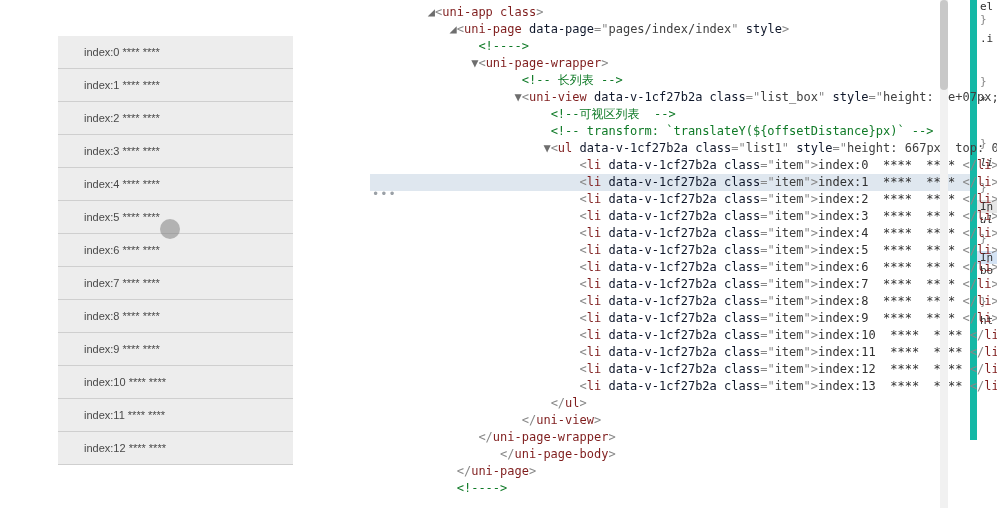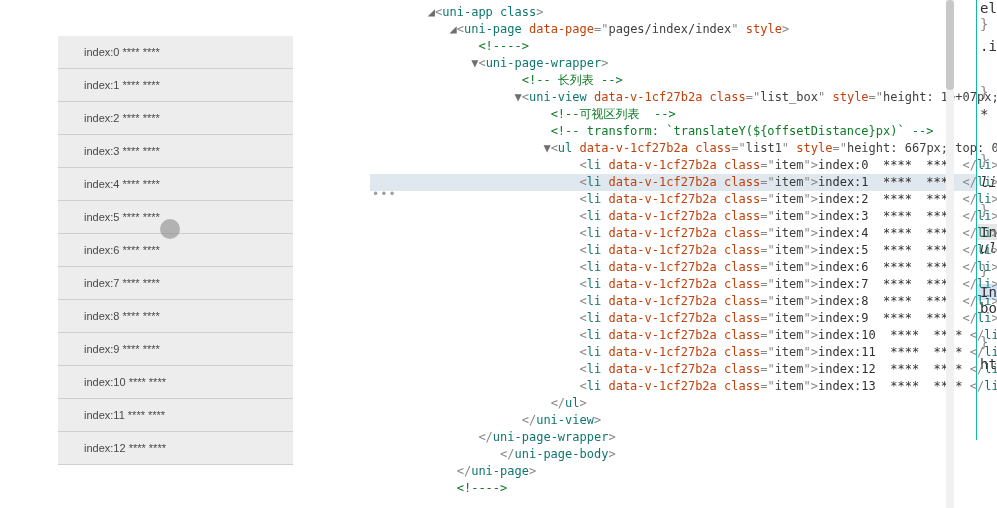--- a/index.html
+++ b/index.html
@@ -6,33 +6,33 @@
   .root{display:flex;height:508px;width:997px;position:relative}
   
   .preview{width:370px;height:508px;position:relative;background:#fff}
   .list-container{position:absolute;left:58px;top:36px;width:235px;background:#ededed}
   .list-container .row{height:32px;line-height:32px;padding-left:26px;font-size:11px;color:#484848;border-bottom:1px solid #cfcfcf;background:#ededed}
   .cursor-ripple{position:absolute;left:160px;top:219px;width:20px;height:20px;border-radius:50%;background:rgba(130,130,130,.55)}
   
   .dom{flex:1;min-width:0;background:#fff;font-family:Consolas,Menlo,monospace;font-size:12px;line-height:17px;position:relative;padding-top:4px}
   .dom .ln{white-space:pre;color:#333}
   .dom .t-punc{color:#888}
-  .dom .t-tag{color:#0f766e}
-  .dom .t-attr{color:#c2410c}
+  .dom .t-tag{color:#7f1d1d}
+  .dom .t-attr{color:#0f172a}
   .dom .t-val{color:#404040}
   .dom .t-comment{color:#0f7a27}
   .dom .t-text{color:#303030}
   .dom .hl{background:#dfe7ef}
   .dom .toggle{color:#6e6e6e}
   .ellipsis{position:absolute;left:2px;top:186px;color:#9aa0a6;font-size:12px;letter-spacing:1px}
   .scrollbar{position:absolute;right:22px;top:0;width:8px;height:508px}
   .scrollbar .track{position:absolute;inset:0;background:#f1f1f1}
   .scrollbar .thumb{position:absolute;left:0;right:0;top:0;height:90px;background:#c8c8c8;border-radius:4px}
   
-  .rightcol{width:20px;height:440px;background:#fff;border-left:1px solid #14b8a6;font-family:Consolas,Menlo,monospace;font-size:14px;overflow:hidden}
+  .rightcol{width:20px;height:440px;background:#fff;border-left:7px solid #14b8a6;font-family:Consolas,Menlo,monospace;font-size:11px;overflow:hidden}
   .rightcol div{padding-left:3px;color:#303030;white-space:nowrap}
   .rightcol .sep{height:6px}
   .rightcol .gray{color:#888}
   .rightcol .hl2{background:#d4e3f4}
   .rightcol .hl3{background:#e6e6e6}
 </style>
 </head>
 <body>
 
 <div class="root">

